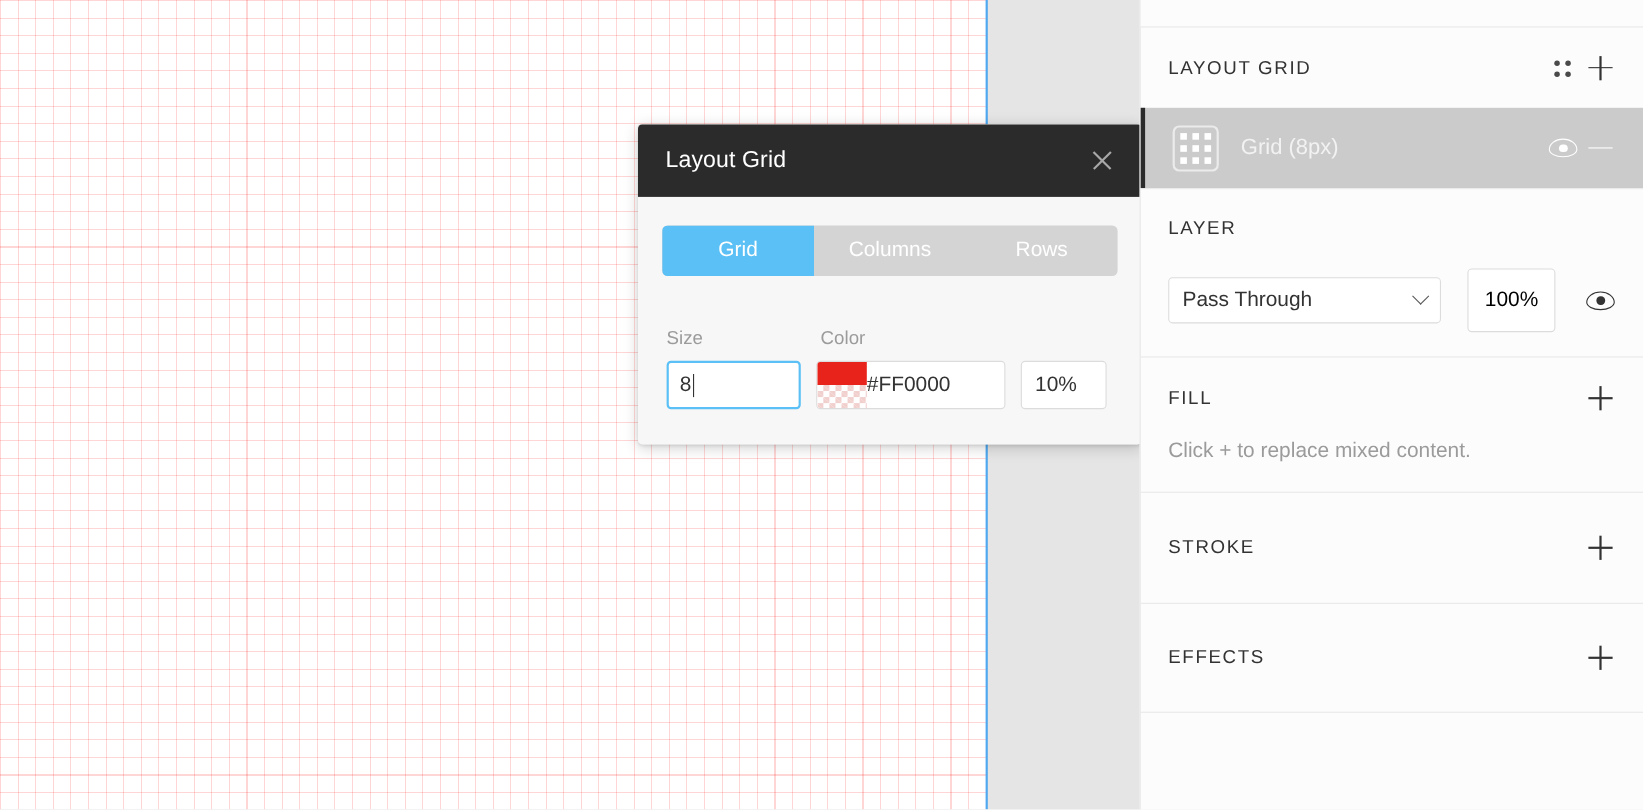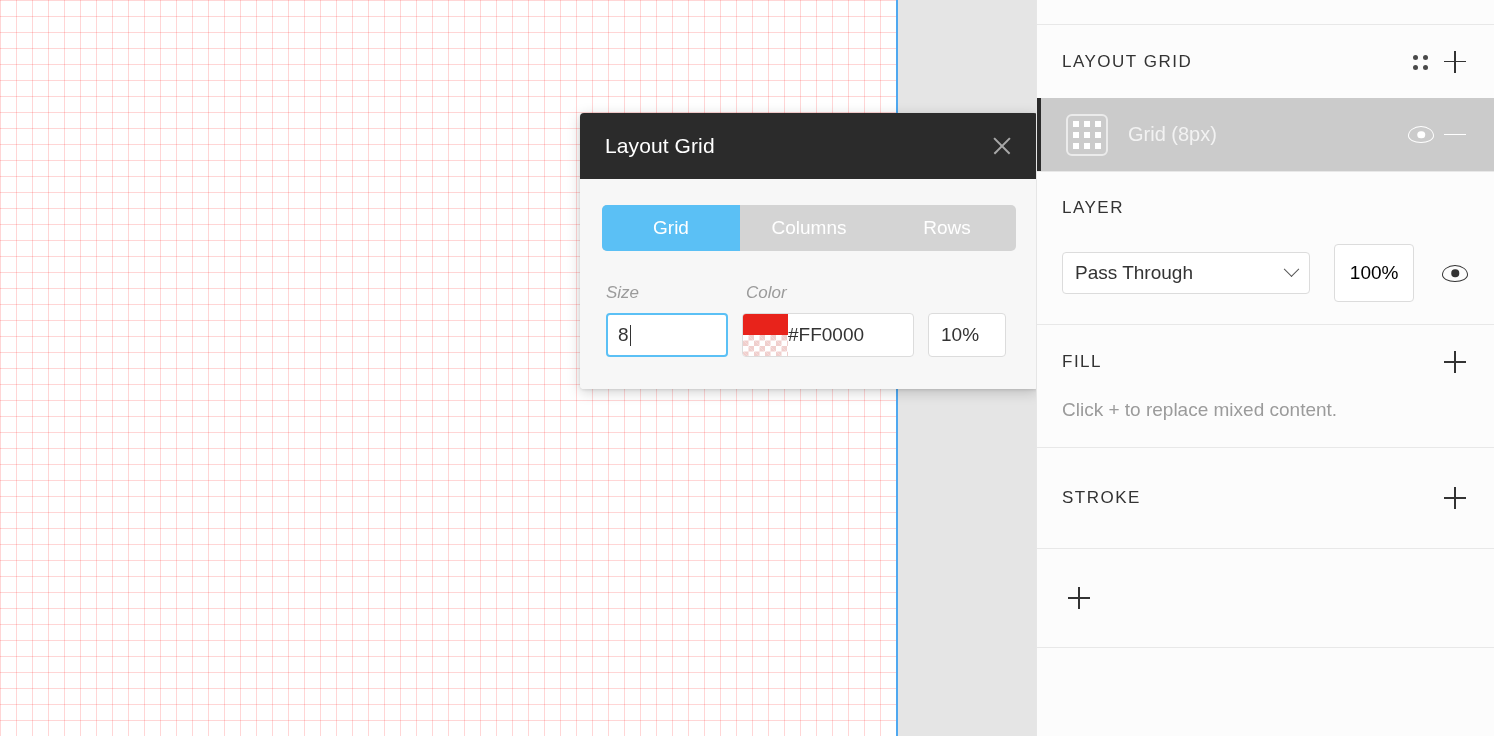--- a/index.html
+++ b/index.html
@@ -125,23 +125,22 @@
     font-size: 19px;
     color: #ffffff;
     cursor: pointer;
     user-select: none;
   }
   .tab.active { background: #5bc0f5; }
 
   
   .field-labels {
     display: flex;
-    margin-top: 32px;
+    margin-top: 47px;
     padding-left: 4px;
-    font-style: italic;
   }
   .field-label {
     color: #9b9b9b;
     font-size: 17px;
   }
   .lbl-size  { width: 140px; }
   .lbl-color { width: 180px; }
 
   .field-row {
     display: flex;
@@ -543,20 +542,21 @@
         <div class="icon-btn">
           <span class="plus"></span>
         </div>
       </div>
     </div>
 
     <div class="sb-divider"></div>
 
     <div class="effects-block">
       <div class="sb-section-head">
+        <div class="sb-section-title">EFFECTS</div>
         <div class="icon-btn">
           <span class="plus"></span>
         </div>
       </div>
     </div>
 
     <div class="sb-divider"></div>
 
   </div>
 

